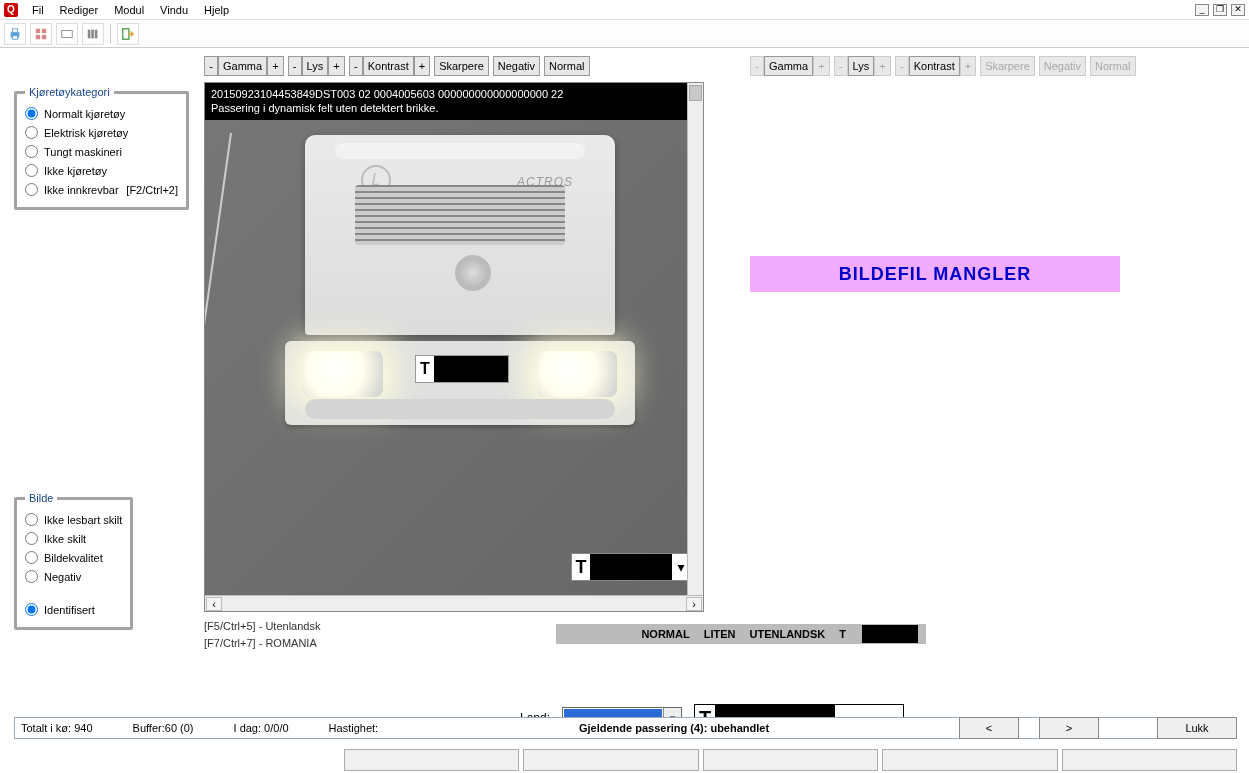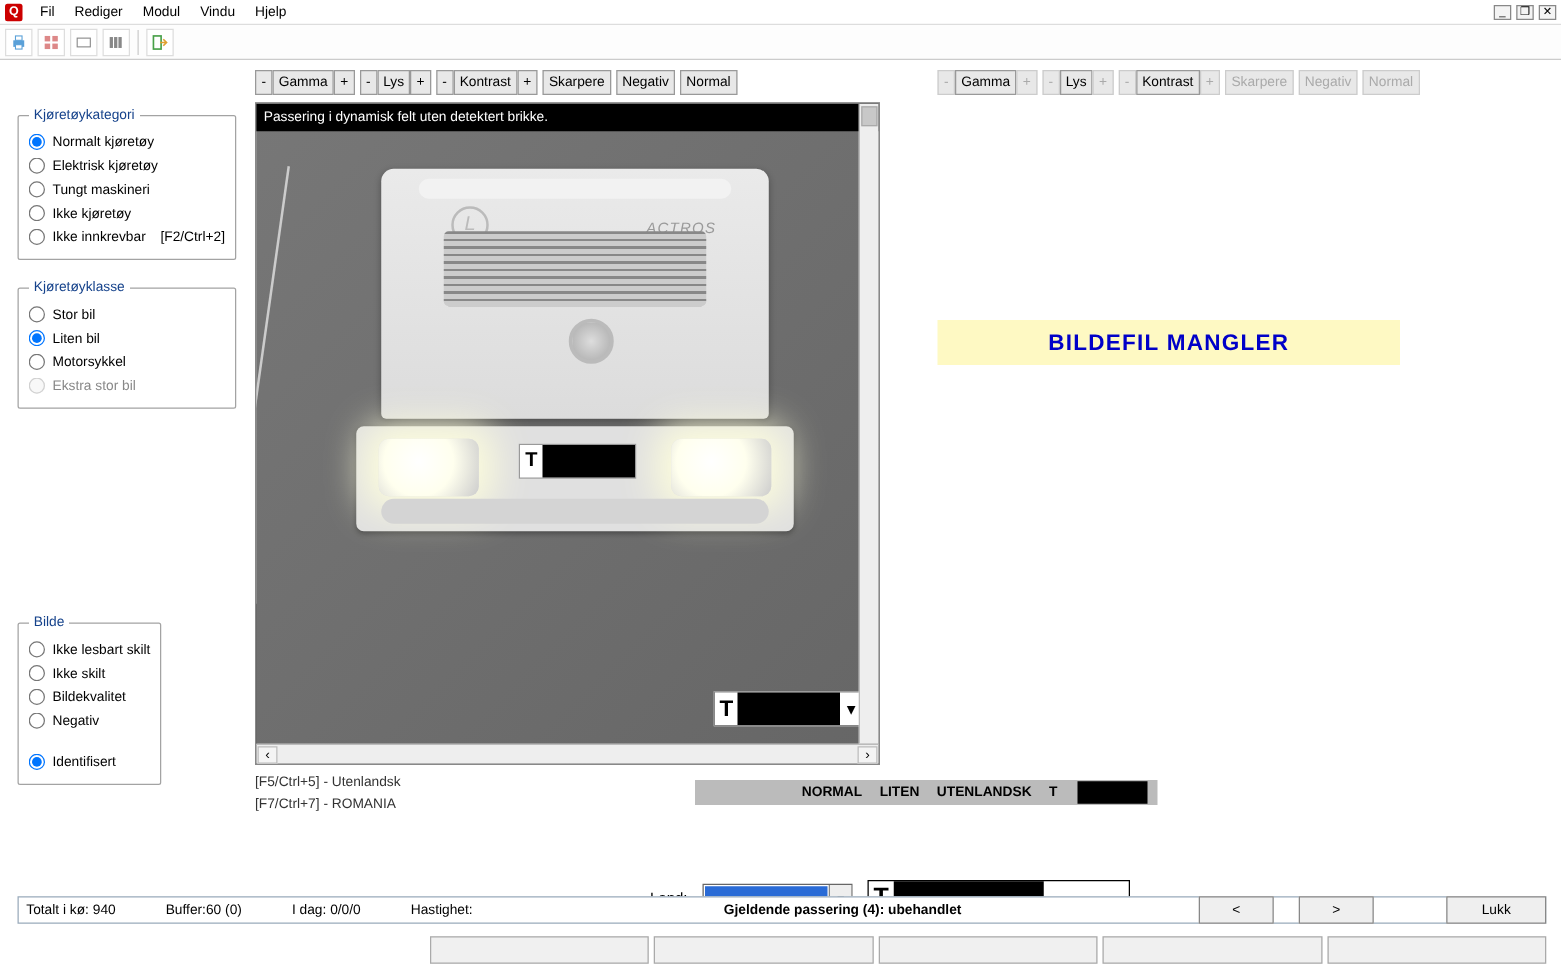--- a/index.html
+++ b/index.html
@@ -15,21 +15,21 @@
 
 .toolbar { height: 28px; border-bottom: 1px solid #ccc; display: flex; align-items: center; padding: 0 4px; gap: 4px; background:#fdfdfd;}
 .tool-btn { width: 22px; height: 22px; border: 1px solid #ddd; background:#fff; display:inline-flex; align-items:center; justify-content:center; }
 .tool-btn svg { width:14px; height:14px; }
 
 
 .content { position: absolute; top: 48px; left:0; right:0; bottom: 60px; }
 
 
 .left-panel { position:absolute; left:14px; top:38px; width:175px; }
-fieldset { border: 1px solid #a3a3a3; padding: 6px 8px 8px 8px; margin-bottom: 16px; border-radius:2px;}
+fieldset { border: 3px solid #a3a3a3; padding: 6px 8px 8px 8px; margin-bottom: 16px; border-radius:2px;}
 legend { color: #15428b; padding: 0 4px; font-size:11px; }
 .radio-row { display:flex; align-items:center; padding: 3px 0; color:#000; }
 .radio-row.disabled { color:#888; }
 .radio-row input { margin-right: 6px; }
 .hint { margin-left:auto; color:#000; }
 
 
 .img-tools { display:flex; gap:4px; align-items:center; }
 .img-tool-grp { display:flex; align-items:center; }
 .tool-small { height:20px; border:1px solid #999; background:#e8e8e8; padding:0 4px; display:inline-flex; align-items:center; justify-content:center; font-size:11px; min-width:14px; }
@@ -70,21 +70,21 @@
 .hscroll { position:absolute; left:0; right:0; bottom:0; height:16px; background:#eee; border-top:1px solid #bbb; display:flex; align-items:center;}
 .hscroll .arrow { width:16px; text-align:center; border:1px solid #bbb; background:#f4f4f4; margin:0 1px;}
 .hscroll .track { flex:1; }
 .vscroll { position:absolute; right:0; top:0; bottom:16px; width:16px; background:#eee; border-left:1px solid #bbb;}
 .vscroll .thumb { position:absolute; top:2px; left:1px; right:1px; height:16px; background:#c8c8c8; border:1px solid #aaa;}
 
 .shortcuts { margin-top:6px; color:#333; line-height:1.5;}
 
 
 .right-area { position:absolute; left:750px; top:8px; width:470px;}
-.missing-banner { margin-top:180px; width:370px; height:36px; background:#fef9c3; color:#0000c8; font-weight:bold; font-size:18px; display:flex; align-items:center; justify-content:center; letter-spacing:1px;}
+.missing-banner { margin-top:180px; width:370px; height:36px; background:#f0abfc; color:#0000c8; font-weight:bold; font-size:18px; display:flex; align-items:center; justify-content:center; letter-spacing:1px;}
 
 
 .summary-bar { position:absolute; left:556px; top:576px; width:370px; height:20px; background:#bbb; color:#000; font-weight:bold; font-size:12px; display:flex; align-items:center; padding:0 8px; gap:14px;}
 .summary-bar .blk { background:#000; width:56px; height:18px; margin-left:2px;}
 
 
 .land-row { position:absolute; left:470px; top:656px; display:flex; align-items:center; gap:12px;}
 .land-label { text-align:right; width:80px; font-size:12px;}
 .combo { width:120px; height:22px; border:1px solid #666; background:#fff; display:flex;}
 .combo .sel { flex:1; background:#2a6bd6; color:#fff; margin:1px;}
@@ -185,39 +185,20 @@
           <input type="radio" name="kat" style="">
           <span>Ikke kjøretøy</span>
         </div>
       <div class="radio-row">
           <input type="radio" name="kat" style="">
           <span>Ikke innkrevbar</span>
           <span class="hint">[F2/Ctrl+2]</span>
         </div>
     </fieldset>
 
-    <fieldset>
-      <legend>Kjøretøyklasse</legend>
-      <div class="radio-row">
-          <input type="radio" name="kl" style="">
-          <span>Stor bil</span>
-        </div>
-      <div class="radio-row">
-          <input type="radio" name="kl" checked="" style="">
-          <span>Liten bil</span>
-        </div>
-      <div class="radio-row">
-          <input type="radio" name="kl" style="">
-          <span>Motorsykkel</span>
-        </div>
-      <div class="radio-row disabled">
-          <input type="radio" name="kl" disabled="" style="">
-          <span>Ekstra stor bil</span>
-        </div>
-    </fieldset>
 
     <fieldset id="fs-bilde">
       <legend>Bilde</legend>
       <div class="radio-row">
           <input type="radio" name="bi" style="">
           <span>Ikke lesbart skilt</span>
         </div>
       <div class="radio-row">
           <input type="radio" name="bi" style="">
           <span>Ikke skilt</span>
@@ -276,20 +257,21 @@
           <div class="headlight hl-left"></div>
           <div class="headlight hl-right"></div>
           <div class="plate-slot">
             <span class="plate-letter">T</span>
             <span class="plate-black"></span>
           </div>
           <div class="lower-bumper"></div>
         </div>
       </div>
       <div class="img-overlay">
+        <div>20150923104453849DST003 02 0004005603 000000000000000000  22</div>
         <div class="l2"><span class="h1">Passering i dynamisk felt</span><span> uten detektert brikke.</span></div>
       </div>
       <div class="mini-plate">
         <span class="plate-letter">T</span>
         <span class="plate-black"></span>
         <span class="arrow">▾</span>
       </div>
       <div class="vscroll">
           <div class="thumb"></div>
         </div>

